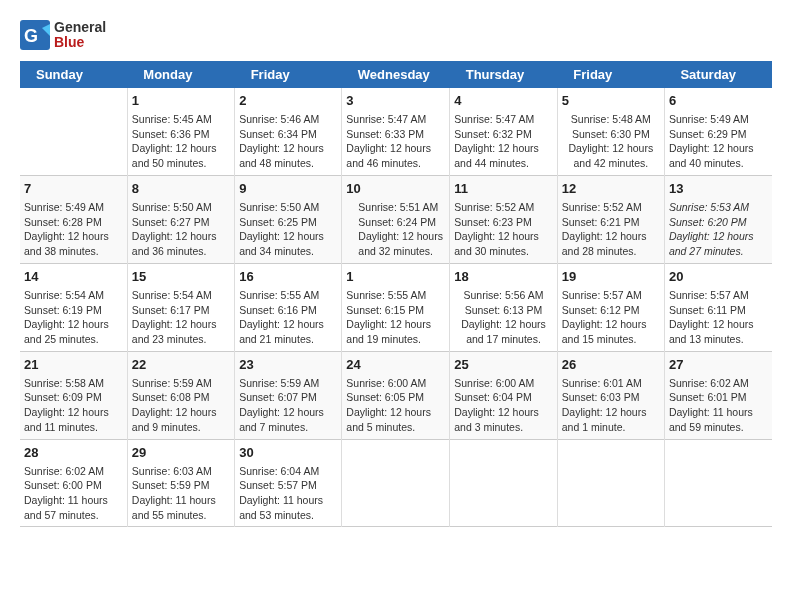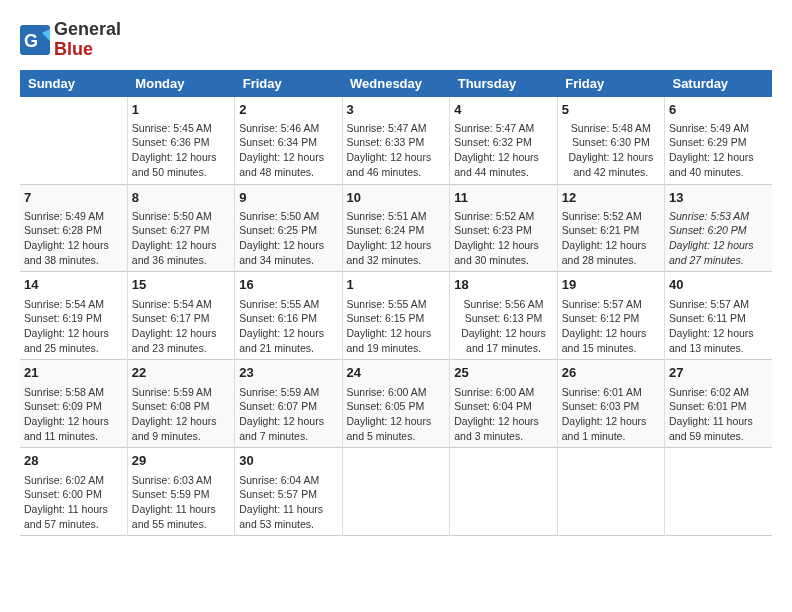--- a/index.html
+++ b/index.html
@@ -14,21 +14,21 @@
       display: flex;
       justify-content: space-between;
       align-items: flex-start;
       margin-bottom: 10px;
     }
     .logo {
       display: flex;
       align-items: center;
     }
     .logo-text {
-      font-size: 18px;
+      font-size: 14px;
       font-weight: bold;
       color: #333;
       line-height: 1.1;
     }
     .logo-icon {
       width: 30px;
       height: 30px;
       margin-right: 4px;
     }
     .title-block {
@@ -46,21 +46,21 @@
     table {
       width: 100%;
       border-collapse: collapse;
       font-size: 11px;
     }
     thead tr {
       background-color: #2a6db5;
       color: white;
     }
     thead th {
-      padding: 6px 8px;
+      padding: 6px 16px;
       text-align: left;
       font-size: 13px;
       font-weight: bold;
     }
     tbody tr {
       border-bottom: 1px solid #ccc;
     }
     tbody td {
       vertical-align: top;
       padding: 4px 4px;
@@ -181,21 +181,21 @@
         </td>
         <td>
           <div class="day-number">9</div>
           <div class="day-info" style="white-space: pre-line;">Sunrise: 5:50 AM
 Sunset: 6:25 PM
 Daylight: 12 hours
 and 34 minutes.</div>
         </td>
         <td>
           <div class="day-number">10</div>
-          <div class="day-info" style="white-space: pre-line;">Sunrise: 5:51 AM
+          <div class="day-info" style="white-space: pre-line; margin-left: 12px;">Sunrise: 5:51 AM
 Sunset: 6:24 PM
 Daylight: 12 hours
 and 32 minutes.</div>
         </td>
         <td>
           <div class="day-number">11</div>
           <div class="day-info" style="white-space: pre-line;">Sunrise: 5:52 AM
 Sunset: 6:23 PM
 Daylight: 12 hours
 and 30 minutes.</div>
@@ -252,21 +252,21 @@
 and 17 minutes.</div>
         </td>
         <td>
           <div class="day-number">19</div>
           <div class="day-info" style="white-space: pre-line;">Sunrise: 5:57 AM
 Sunset: 6:12 PM
 Daylight: 12 hours
 and 15 minutes.</div>
         </td>
         <td>
-          <div class="day-number">40</div>
+          <div class="day-number">20</div>
           <div class="day-info" style="white-space: pre-line;">Sunrise: 5:57 AM
 Sunset: 6:11 PM
 Daylight: 12 hours
 and 13 minutes.</div>
         </td>
       </tr>
       <tr>
         <td>
           <div class="day-number">21</div>
           <div class="day-info" style="white-space: pre-line;">Sunrise: 5:58 AM

